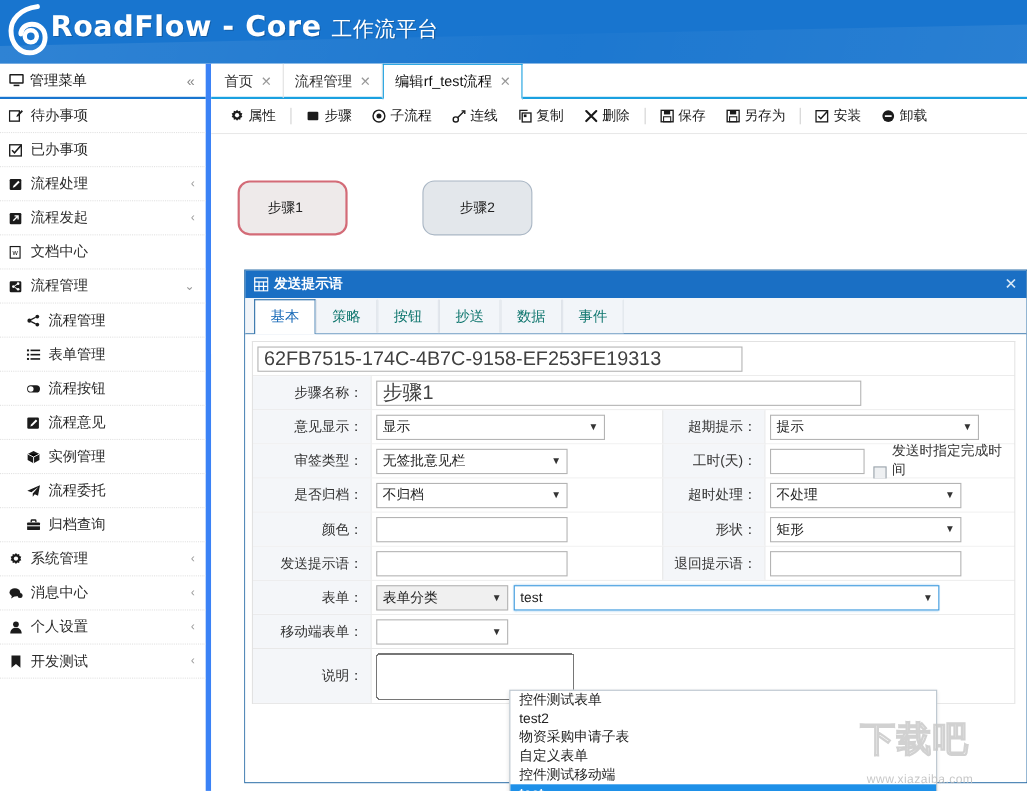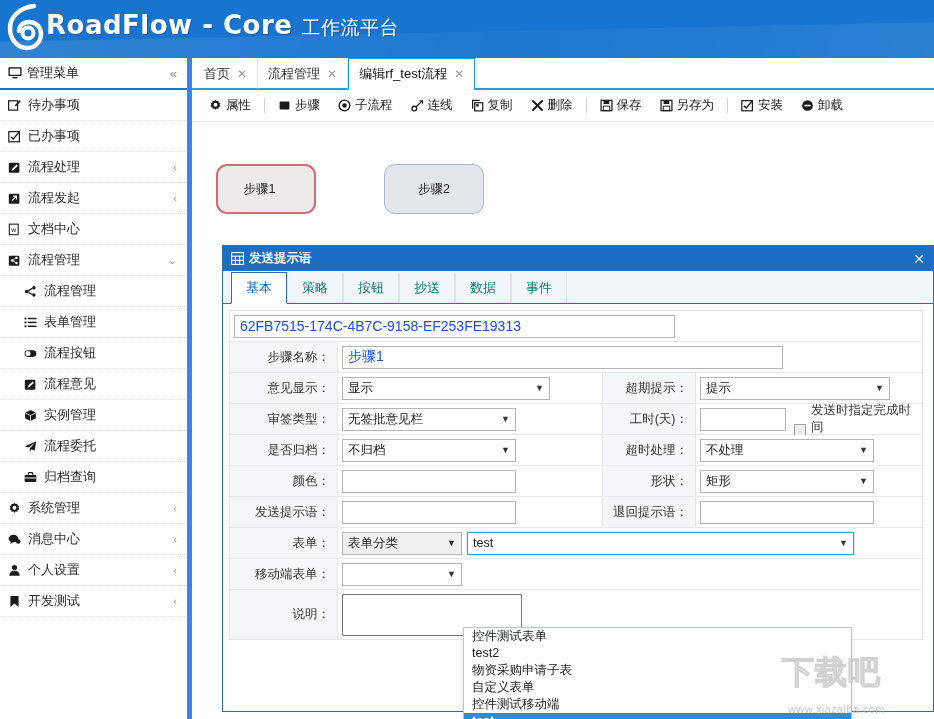--- a/index.html
+++ b/index.html
@@ -160,21 +160,21 @@
   .fcellF { flex: 1; display: flex; align-items: center; padding-left: 4px; background:#fff;}
   .fcellL2 {
     width: 94px; background: #f4f6f9; display: flex; align-items: center;
     justify-content: flex-end; padding-right: 7px;
     font-size: 12.5px; color: #333;
     border-left: 1px solid #e8e8e8; border-right: 1px solid #e8e8e8;
   }
 
   input.ti {
     height: 23px; border: 1px solid #b4b4b4; background: #fff;
-    font-size: 14px; color: #1d4ed8; padding: 0 5px;
+    font-size: 18px; color: #404040; padding: 0 5px;
     font-family: "Liberation Sans", sans-serif; outline: none;
   }
   .sel {
     position: relative; height: 23px; border: 1px solid #b4b4b4;
     background: #fff; font-size: 12.5px; color: #222;
     display: flex; align-items: center; padding: 0 18px 0 5px;
     cursor: pointer; user-select: none;
   }
   .sel .car {
     position: absolute; right: 5px; top: 50%; transform: translateY(-50%);

